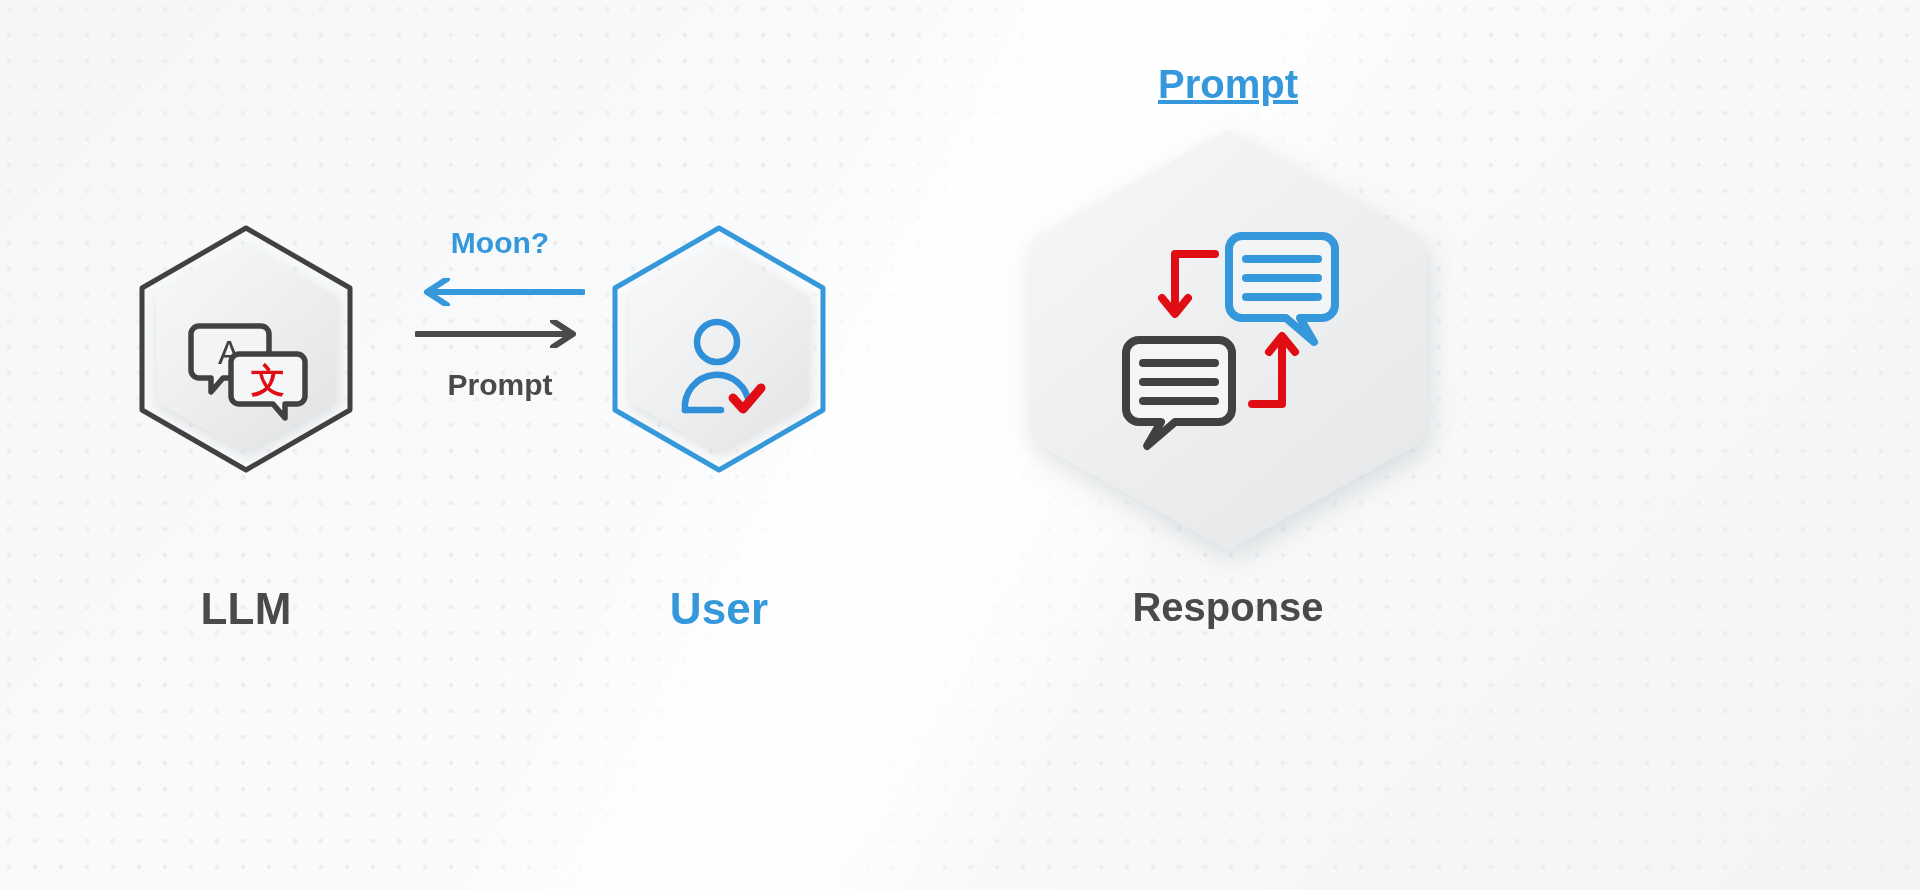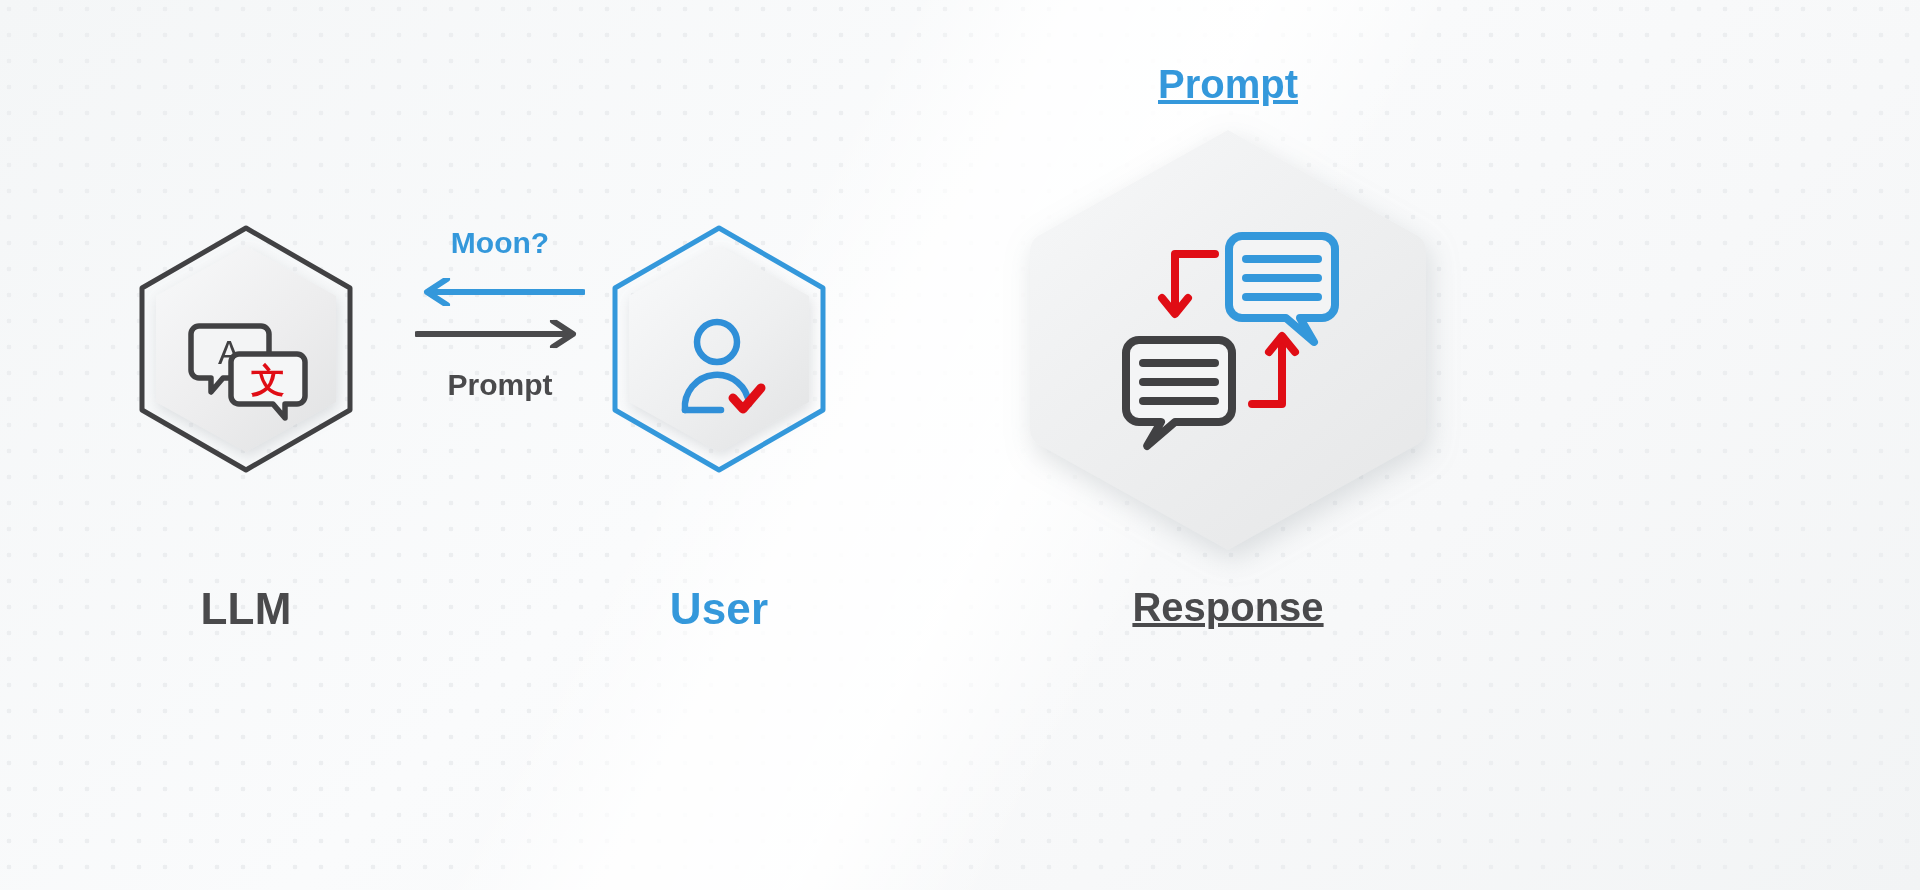--- a/index.html
+++ b/index.html
@@ -96,21 +96,20 @@
   }
   #response-label {
     position:absolute;
     left:1228px;
     top:585px;
     transform:translateX(-50%);
     font-size:40px;
     font-weight:bold;
     color:#4a4a4c;
     white-space:nowrap;
-    text-decoration:underline;
   }
 </style>
 </head>
 <body>
 
 <div id="stage">
 
   <div class="node" id="llm-node">
     <div class="hex-wrap">
       <svg class="hex-svg" width="216" height="250" viewBox="0 0 216 250">

